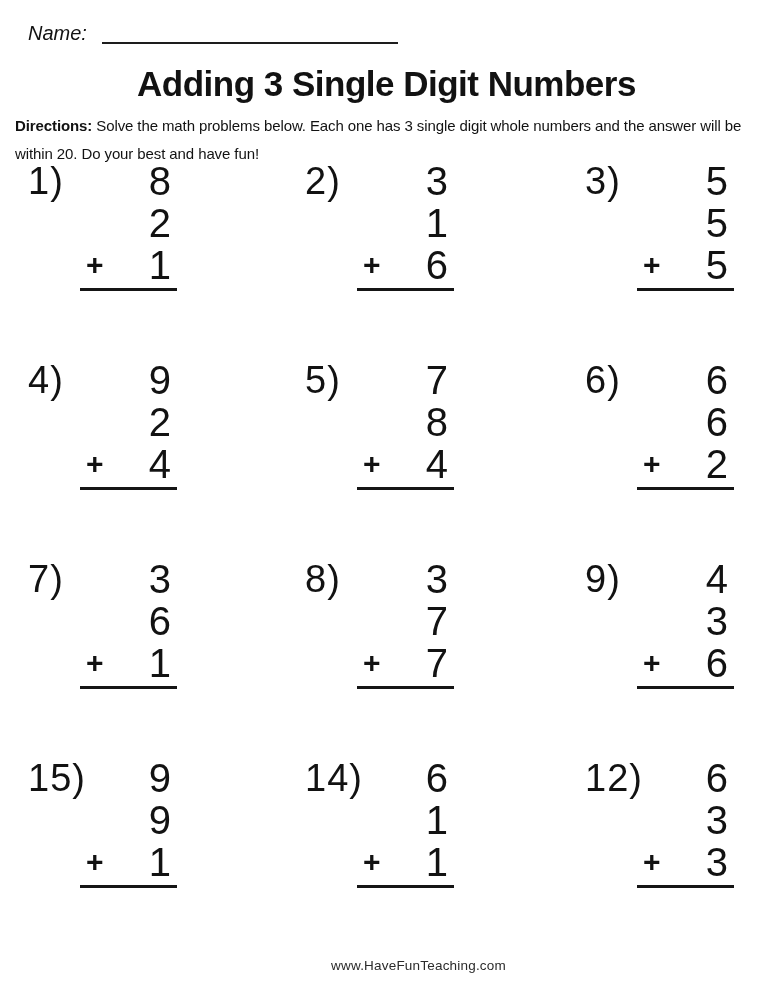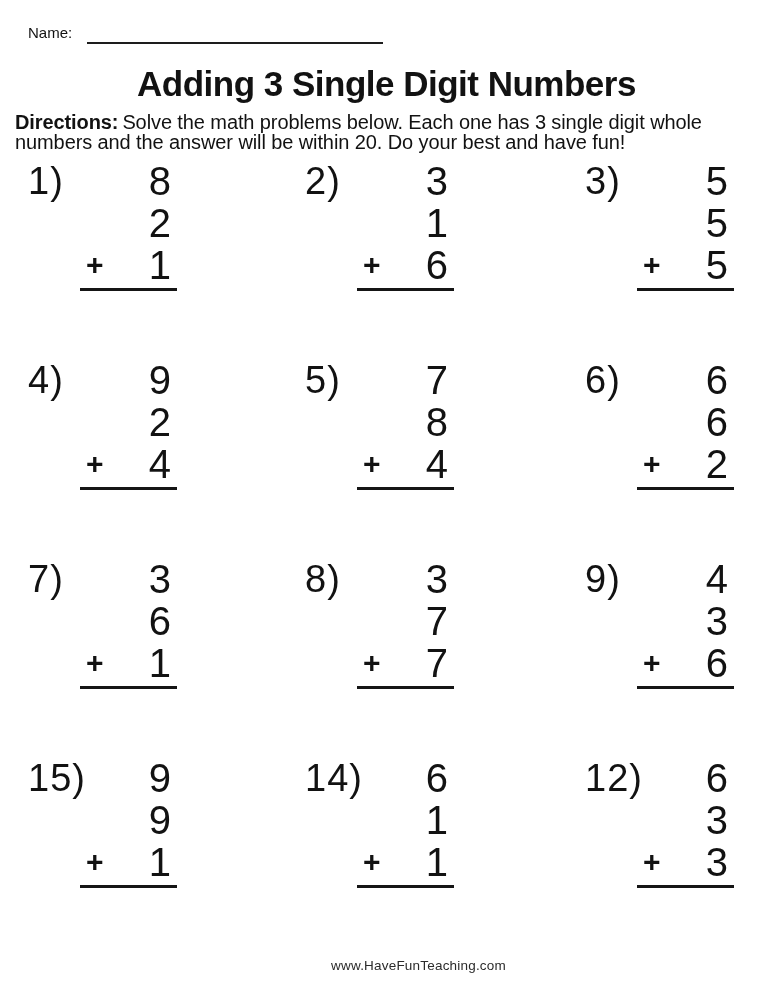--- a/index.html
+++ b/index.html
@@ -7,38 +7,38 @@
   body {
     width: 773px; height: 1000px;
     font-family: "Liberation Sans", sans-serif;
     color: #121212;
     overflow: hidden;
   }
   .page { position: relative; width: 773px; height: 1000px; background: #fff; }
 
   
   .name-row { position: absolute; top: 22px; left: 28px; display: flex; align-items: flex-end; }
-  .name-label { font-size: 15px; line-height: 22px; }
+  .name-label { font-size: 20px; line-height: 22px; font-style: italic; }
   .name-line {
     display: inline-block; width: 296px; height: 20px;
     margin-left: 15px; border-bottom: 2px solid #1d1d1d;
   }
 
   
   .title {
     position: absolute; top: 52px; left: 0; width: 100%;
     text-align: center; font-size: 35px; font-weight: bold;
     letter-spacing: -0.5px;
     margin-top: 12px;
   }
 
   
   .directions {
     position: absolute; top: 112px; left: 15px; width: 746px;
-    font-size: 20px; line-height: 20px; letter-spacing: -0.1px;
+    font-size: 15px; line-height: 28px; letter-spacing: -0.1px;
   }
   .directions-label { font-weight: bold; margin-right: 4px; }
 
   
   .problems {
     position: absolute; top: 160px; left: 28px; width: 745px;
     display: grid;
     grid-template-columns: 277px 280px 188px;
     grid-auto-rows: 199px;
   }

